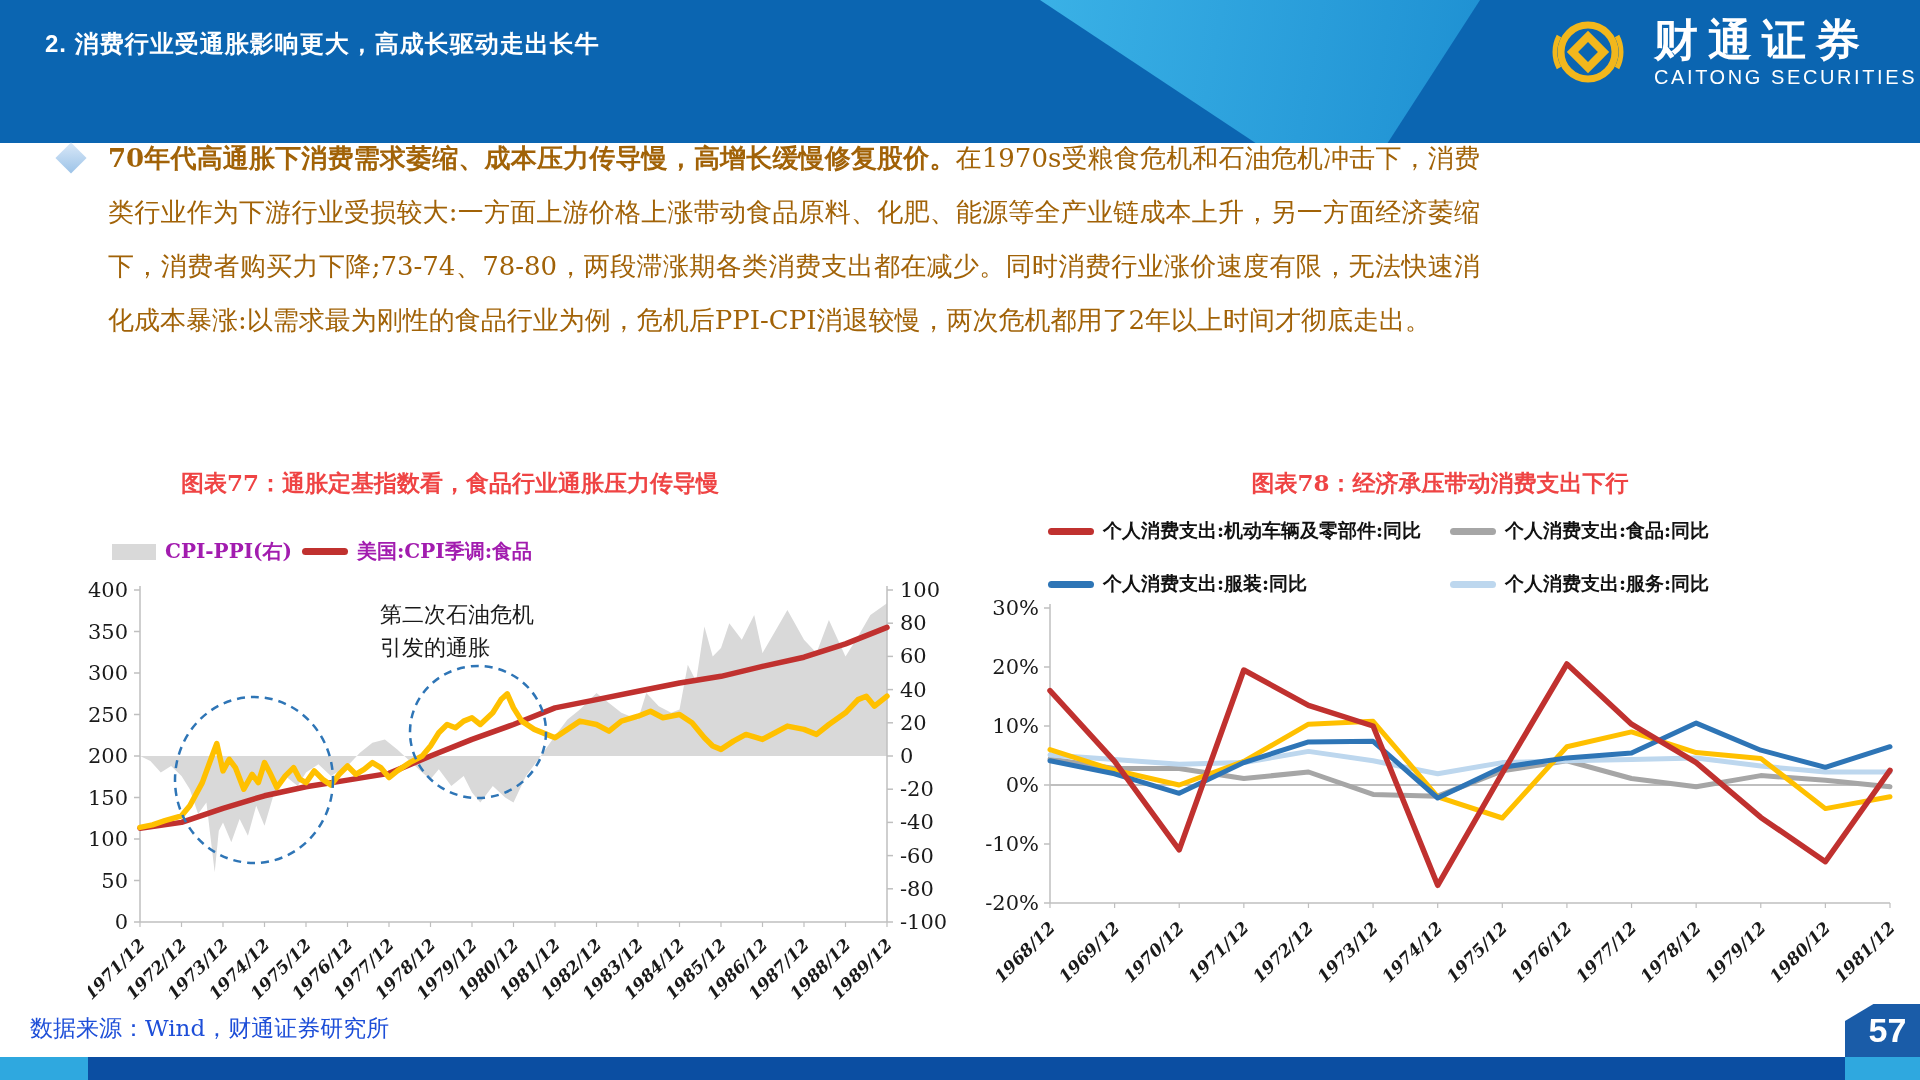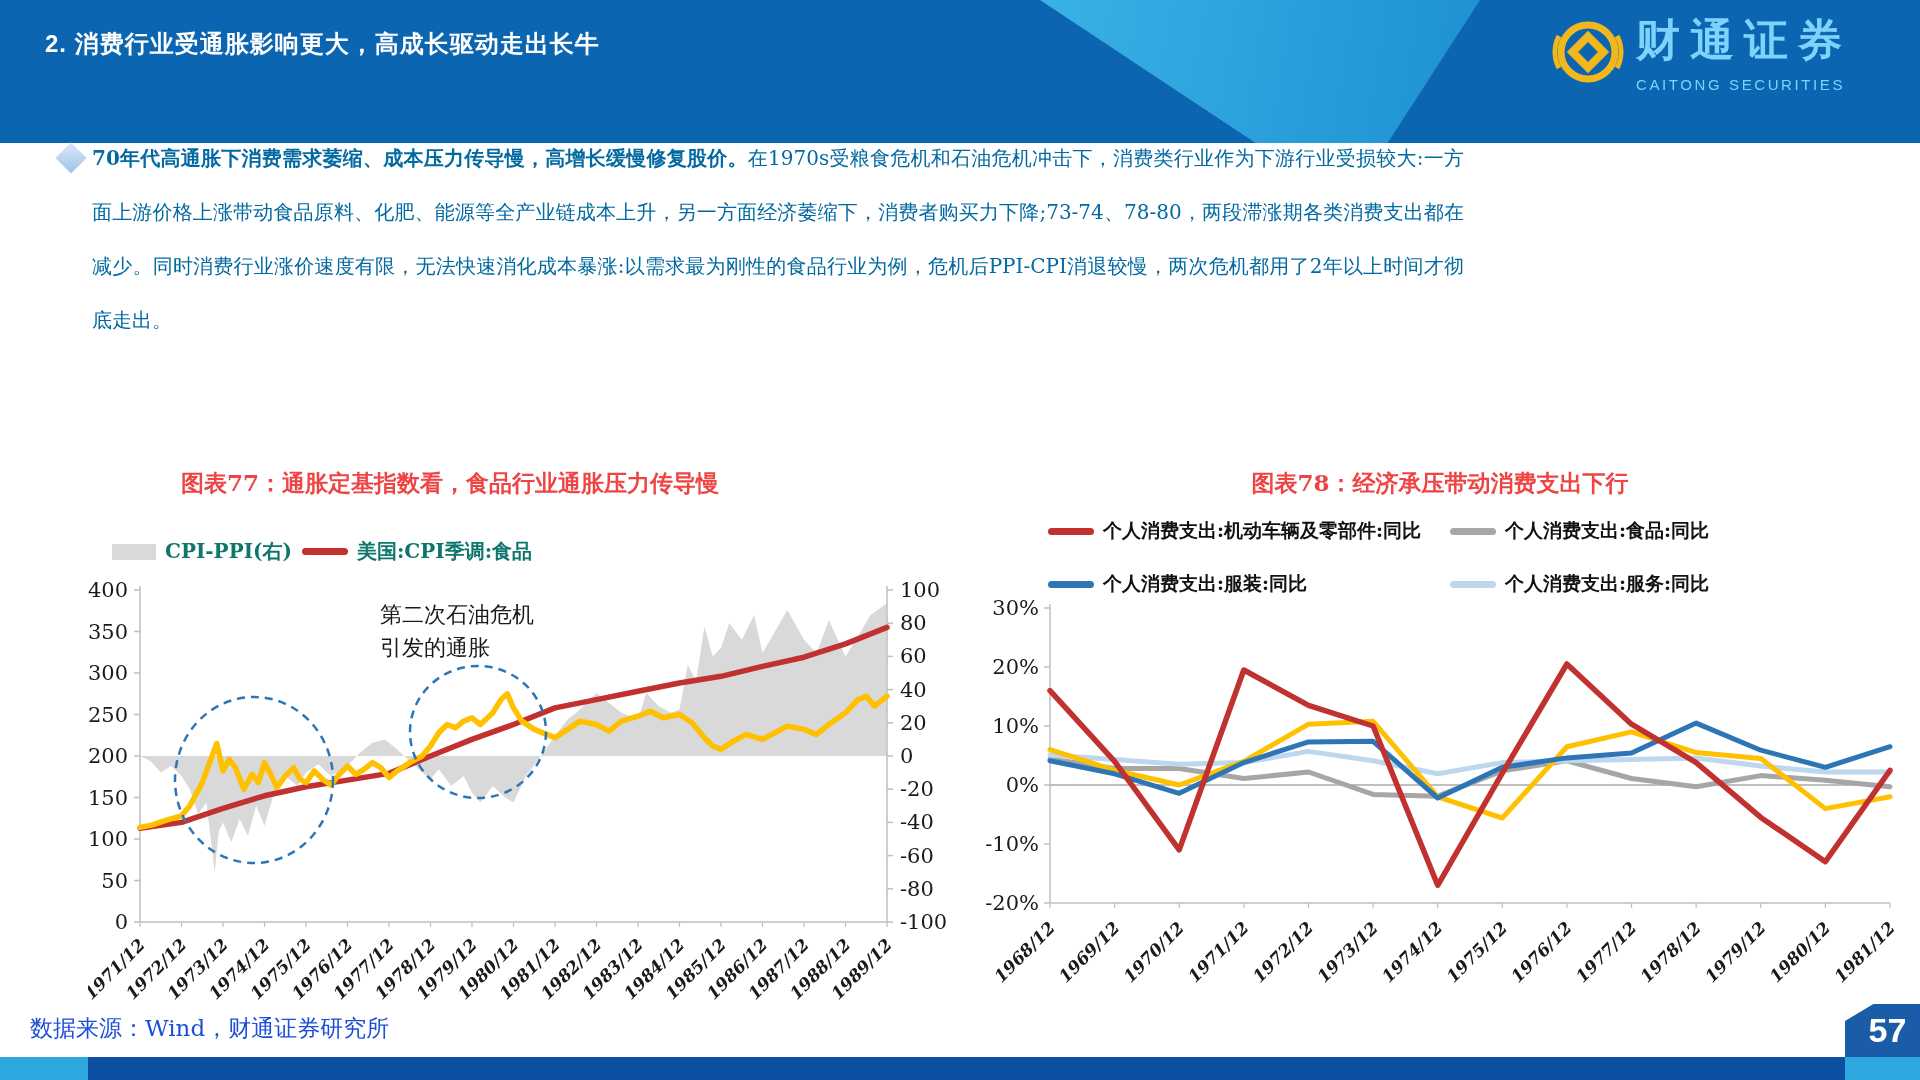--- a/index.html
+++ b/index.html
@@ -6,38 +6,38 @@
   body{
     width:1920px;height:1080px;position:relative;background:#ffffff;
     font-family:"Liberation Sans",sans-serif;overflow:hidden;
   }
   
   .header{position:absolute;left:0;top:0;width:1920px;height:143px;background:#0B65B1;}
   .header-band{position:absolute;left:1040px;top:0;width:440px;height:143px;
     background:linear-gradient(100deg,#3AB1E6 0%,#1E90D2 100%);
     clip-path:polygon(0% 0%,100% 0%,79% 100%,49% 100%);}
   .header-title{position:absolute;left:45px;top:28px;font-size:24px;font-weight:bold;color:#ffffff;letter-spacing:1px;}
-  .logo{position:absolute;left:1552px;top:16px;display:flex;align-items:flex-start;gap:12px;color:#7dd3fc;}
+  .logo{position:absolute;left:1552px;top:16px;display:flex;align-items:flex-start;gap:30px;color:#ffffff;}
   .logo-text{display:flex;flex-direction:column;}
   .logo-cn{font-family:"DejaVu Serif",serif;font-weight:bold;font-size:44px;line-height:48px;letter-spacing:10px;}
-  .logo-en{font-size:15px;letter-spacing:2.6px;margin-top:12px;}
+  .logo-en{font-size:20px;letter-spacing:2.6px;margin-top:2px;}
   
   .bullet-diamond{position:absolute;left:60px;top:147px;width:22px;height:22px;
     background:linear-gradient(135deg,#D9E8F8,#9CC3E8);transform:rotate(45deg);}
-  .lead{position:absolute;left:92px;top:131px;width:1372px;font-size:20px;line-height:54px;
-    color:#0369a1;text-align:justify;font-family:"DejaVu Serif","Liberation Serif",serif;}
+  .lead{position:absolute;left:108px;top:131px;width:1372px;font-size:26px;line-height:54px;
+    color:#a16207;text-align:justify;font-family:"DejaVu Serif","Liberation Serif",serif;}
   .lead b{font-weight:bold;}
   
   .fig-title{position:absolute;top:468px;font-weight:bold;font-size:23px;color:#ef4444;text-align:center;
     font-family:"DejaVu Serif","Liberation Serif",serif;}
   .fig77-title{left:130px;width:640px;}
   .fig78-title{left:1060px;width:760px;}
   
   .fig77-legend{position:absolute;left:112px;top:538px;display:flex;align-items:flex-start;gap:10px;
-    font-weight:bold;font-size:20px;color:#0f766e;font-family:"DejaVu Serif","Liberation Serif",serif;white-space:nowrap;}
+    font-weight:bold;font-size:20px;color:#a21caf;font-family:"DejaVu Serif","Liberation Serif",serif;white-space:nowrap;}
   .fig78-legend{position:absolute;left:1048px;top:518px;display:grid;grid-template-columns:375px auto;
     row-gap:8px;column-gap:8px;font-weight:bold;font-size:19px;color:#111;
     font-family:"DejaVu Serif","Liberation Serif",serif;white-space:nowrap;gap:27px;}
   .legend-item{display:flex;align-items:center;gap:9px;}
   .sw-area{width:44px;height:16px;flex:0 0 44px;}
   .sw-line{width:46px;height:7px;border-radius:4px;flex:0 0 46px;}
   
   .chart-svg{position:absolute;}
   #fig77-svg{left:88px;top:572px;}
   #fig78-svg{left:975px;top:590px;}

